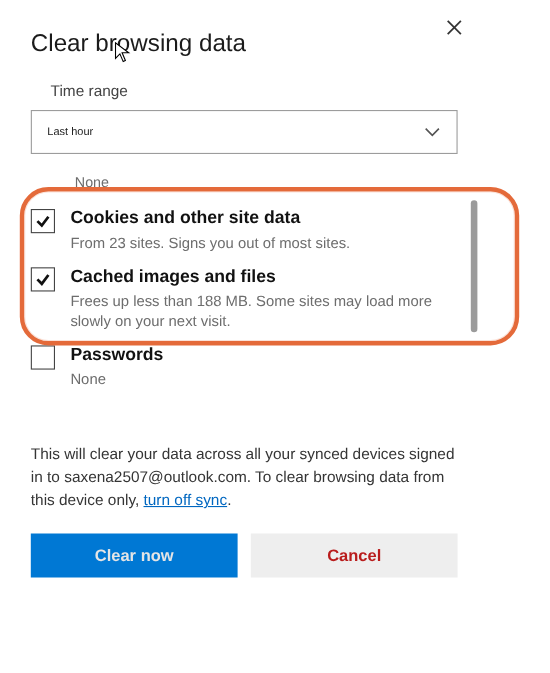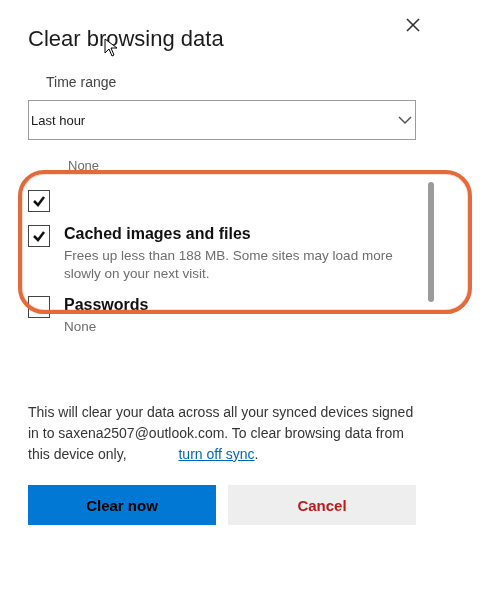--- a/index.html
+++ b/index.html
@@ -48,22 +48,22 @@
     margin-top: 22px;
     margin-bottom: 10px;
     margin-left: 18px;
   }
   .select {
     border: 1px solid #9c9c9c;
     height: 40px;
     display: flex;
     align-items: center;
     justify-content: space-between;
-    padding: 0 2px;
-    font-size: 13px;
+    padding: 0 14px;
+    font-size: 10px;
     cursor: pointer;
     background:#fff;
   }
   .select .chev { width:16px;height:16px; }
   .list-area {
     position: relative;
     margin-top: 14px;
     height: 230px;
   }
   .scroll-inner {
@@ -116,36 +116,35 @@
   .footer-text {
     font-size: 14px;
     color:#353535;
     line-height:1.5;
     margin-top: 18px;
   }
   .link {
     color:#0067c0;
     text-decoration: underline;
     cursor:pointer;
-    margin-left:48px;
   }
   .buttons {
     display:flex;
     gap: 12px;
     margin-top: 20px;
   }
   .btn {
     flex:1;
     height: 40px;
     display:flex;align-items:center;justify-content:center;
     font-size: 15px;
     font-weight:600;
     cursor:pointer;
   }
-  .btn.primary { background:#0078d4; color:#000000; }
+  .btn.primary { background:#0078d4; color:#e5e5e5; }
   .btn.secondary { background:#eeeeee; color:#b91c1c; }
 </style>
 </head>
 <body>
 
 <div class="dialog">
 
   <div class="close-btn">
     <svg viewBox="0 0 14 14">
         <line x1="1" y1="1" x2="13" y2="13"></line>
@@ -174,20 +173,24 @@
   <div class="list-area">
     <div class="scroll-inner">
       <div class="truncated">None</div>
 
       <div class="item">
         <div class="checkbox checked">
           <svg viewBox="0 0 14 14">
               <polyline points="2,7 6,11 12,3"></polyline>
             </svg>
         </div>
+        <div class="item-text">
+          <div class="t1">Cookies and other site data</div>
+          <div class="t2">From 23 sites. Signs you out of most sites.</div>
+        </div>
       </div>
 
       <div class="item">
         <div class="checkbox checked">
           <svg viewBox="0 0 14 14">
               <polyline points="2,7 6,11 12,3"></polyline>
             </svg>
         </div>
         <div class="item-text">
           <div class="t1">Cached images and files</div>

